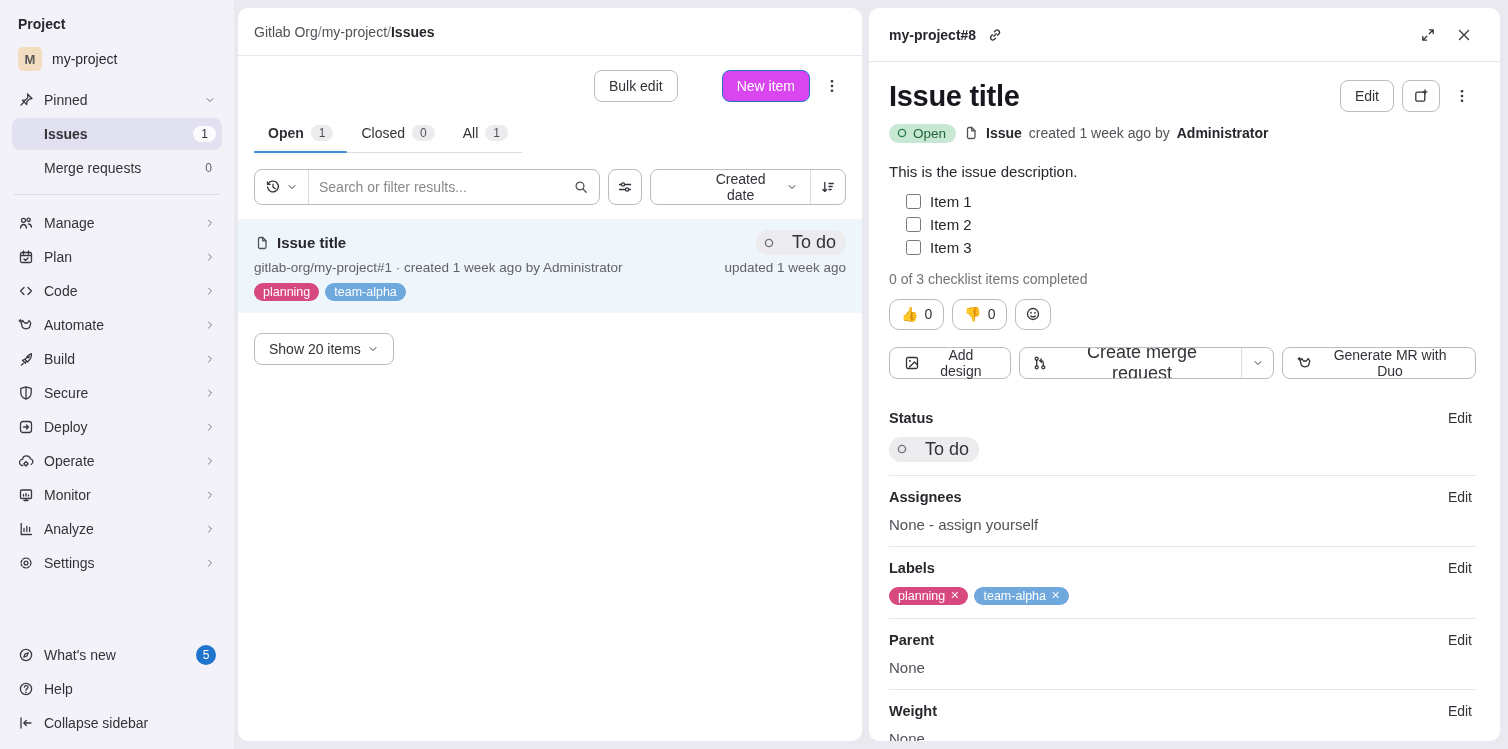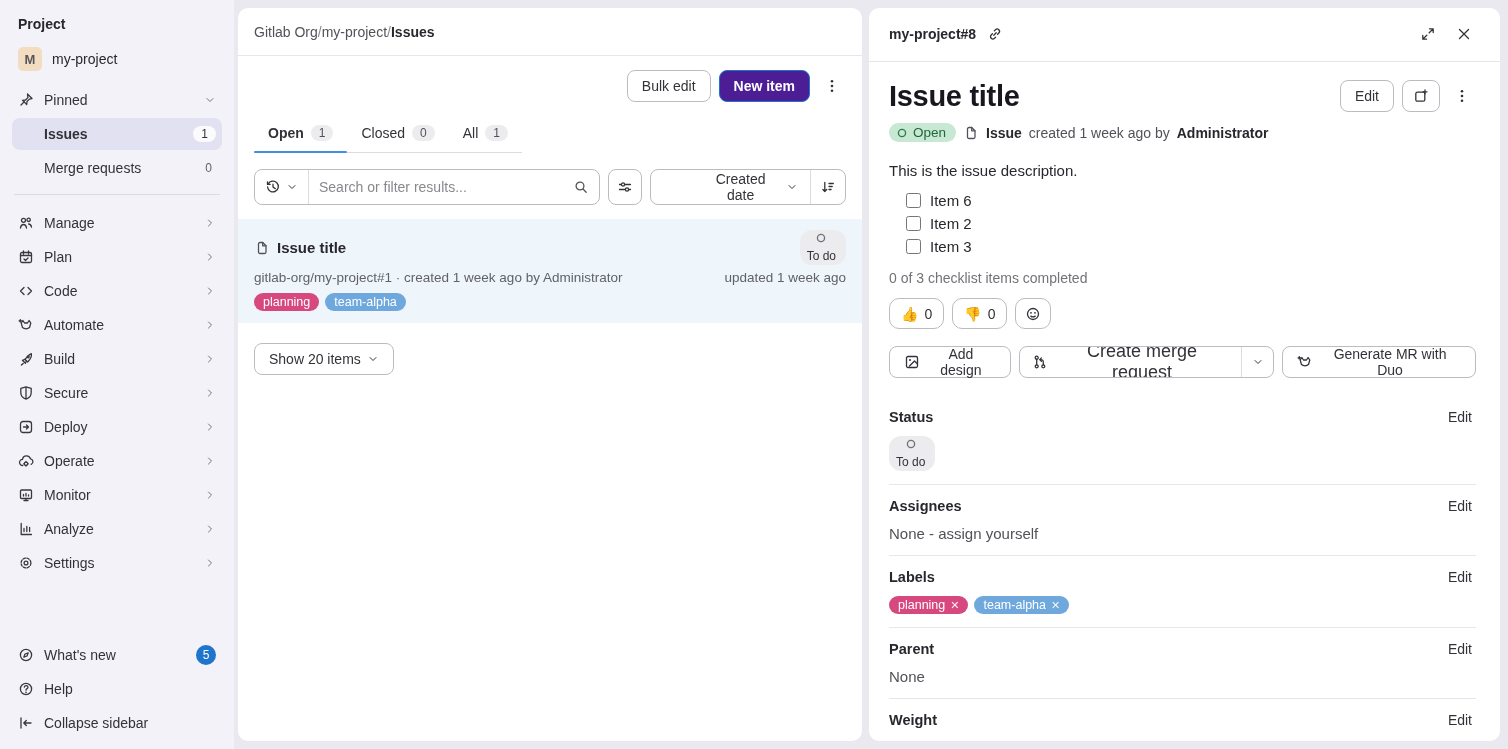--- a/index.html
+++ b/index.html
@@ -48,21 +48,21 @@
   
   .breadcrumb { display:flex; align-items:center; gap:0; height:47px; font-size:14px; color:#535158; }
   .crumb { color:#535158; }
   .crumb-sep { color:#89888d; }
   .crumb-current { color:#28272d; font-weight:bold; }
   .bc-divider { border-bottom:1px solid #e7e6ec; margin:0 -16px; }
   .toolbar { display:flex; justify-content:flex-end; align-items:center; gap:8px; margin-top:14px; }
   .btn { display:inline-flex; align-items:center; justify-content:center; gap:6px; height:32px;
          padding:0 14px; border:1px solid #bcbbc1; border-radius:8px; background:#fff;
          color:#333238; font-size:14px; }
-  .btn-primary { background:#4c1d95; border-color:#1f75cb; color:#fff; font-weight:bold; }
+  .btn-primary { background:#d946ef; border-color:#1f75cb; color:#fff; font-weight:normal;margin-left:36px; }
   .icon-btn { width:28px; height:32px; display:inline-flex; align-items:center; justify-content:center;
               border-radius:8px; color:#333238; }
   .tabs { display:inline-flex; margin-top:14px; border-bottom:1px solid #dcdcde; }
   .tab { display:flex; align-items:center; gap:7px; padding:9px 14px 11px; color:#333238;
          position:relative; font-size:14px; }
   .tab .cnt { background:#ececef; border-radius:10px; padding:1px 8px; font-size:12px; color:#535158; font-weight:normal; }
   .tab-active { font-weight:bold; }
   .tab-active::after { content:""; position:absolute; left:0; right:0; bottom:-1px; height:2px;
                        background:#428fdc; border-radius:2px; }
   .filter-row { display:flex; align-items:center; gap:8px; margin-top:16px; }
@@ -78,22 +78,22 @@
             align-items:center; justify-content:center; color:#333238; background:#fff; }
   .sort-group { margin-left:auto; display:flex; height:36px; border:1px solid #bcbbc1;
                 border-radius:8px; overflow:hidden; background:#fff;padding-left:40px; }
   .sort-main { display:flex; align-items:center; gap:8px; padding:0 12px; font-size:14px; color:#333238; }
   .sort-dir { width:37px; display:flex; align-items:center; justify-content:center;
               border-left:1px solid #dcdcde; color:#333238; }
   .issue-row { margin:14px -16px 0; padding:11px 16px 12px; background:#eef6fc; cursor:pointer; }
   .ir-line1 { display:flex; align-items:center; gap:7px; }
   .ir-title { font-weight:bold; font-size:15px; color:#28272d; }
   .ir-doc { color:#535158; }
-  .status-pill { display:inline-flex; align-items:center; gap:5px; background:#ececef;
-                 border-radius:12px; padding:2px 10px 2px 7px; font-size:12px; color:#333238;flex-direction:column; }
+  .status-pill { display:inline-flex; align-items:center; gap:17px; background:#ececef;
+                 border-radius:12px; padding:2px 10px 2px 7px; font-size:18px; color:#333238; }
   .status-pill .circ { color:#737278; }
   .ir-line2 { display:flex; justify-content:space-between; margin-top:5px; font-size:13.5px; color:#626168; }
   .ir-labels { display:flex; gap:6px; margin-top:8px; }
   .label-pill { color:#fff; font-size:12.5px; border-radius:10px; padding:2px 9px; display:inline-flex;
                 align-items:center; gap:5px; }
   .label-x { font-size:11px; color:rgba(255,255,255,.9); cursor:pointer; line-height:1; }
   .show-items { margin-top:20px; }
 
   
   .dw-header { display:flex; align-items:center; height:56px; padding:0 22px 0 20px;
@@ -472,21 +472,21 @@
       <span class="bold-dark">Issue</span>
       <span>created 1 week ago by</span>
       <span class="bold-dark">Administrator</span>
     </div>
 
     <p class="dw-desc">This is the issue description.</p>
 
     <div class="checklist">
       <label class="chk-item">
         <input type="checkbox" style="">
-        <span>Item 6</span>
+        <span>Item 1</span>
       </label>
       <label class="chk-item">
         <input type="checkbox" style="">
         <span>Item 2</span>
       </label>
       <label class="chk-item">
         <input type="checkbox" style="">
         <span>Item 3</span>
       </label>
     </div>

